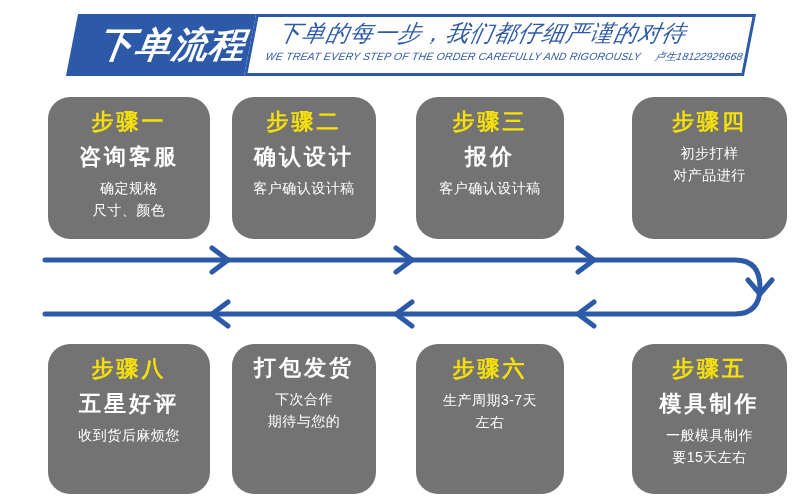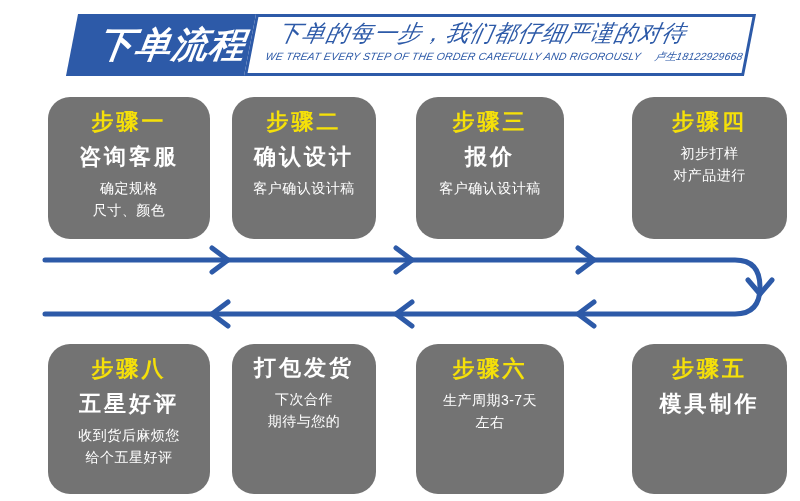--- a/index.html
+++ b/index.html
@@ -216,21 +216,20 @@
 
 </div>
 
 <div class="row-bottom">
 
   <div class="card c1">
     <div class="card-step">步骤八</div>
     <div class="card-title">五星好评</div>
     <div class="card-desc">
       <div>收到货后麻烦您</div>
-      <div>给个五星好评</div>
     </div>
   </div>
 
   <div class="card c2">
     <div class="card-title">打包发货</div>
     <div class="card-desc">
       <div>下次合作</div>
       <div>期待与您的</div>
     </div>
   </div>
@@ -239,15 +238,19 @@
     <div class="card-step">步骤六</div>
     <div class="card-desc">
       <div>生产周期3-7天</div>
       <div>左右</div>
     </div>
   </div>
 
   <div class="card c4">
     <div class="card-step">步骤五</div>
     <div class="card-title">模具制作</div>
+    <div class="card-desc">
+      <div>一般模具制作</div>
+      <div>要15天左右</div>
+    </div>
   </div>
 
 </div>
 
 </body></html>

